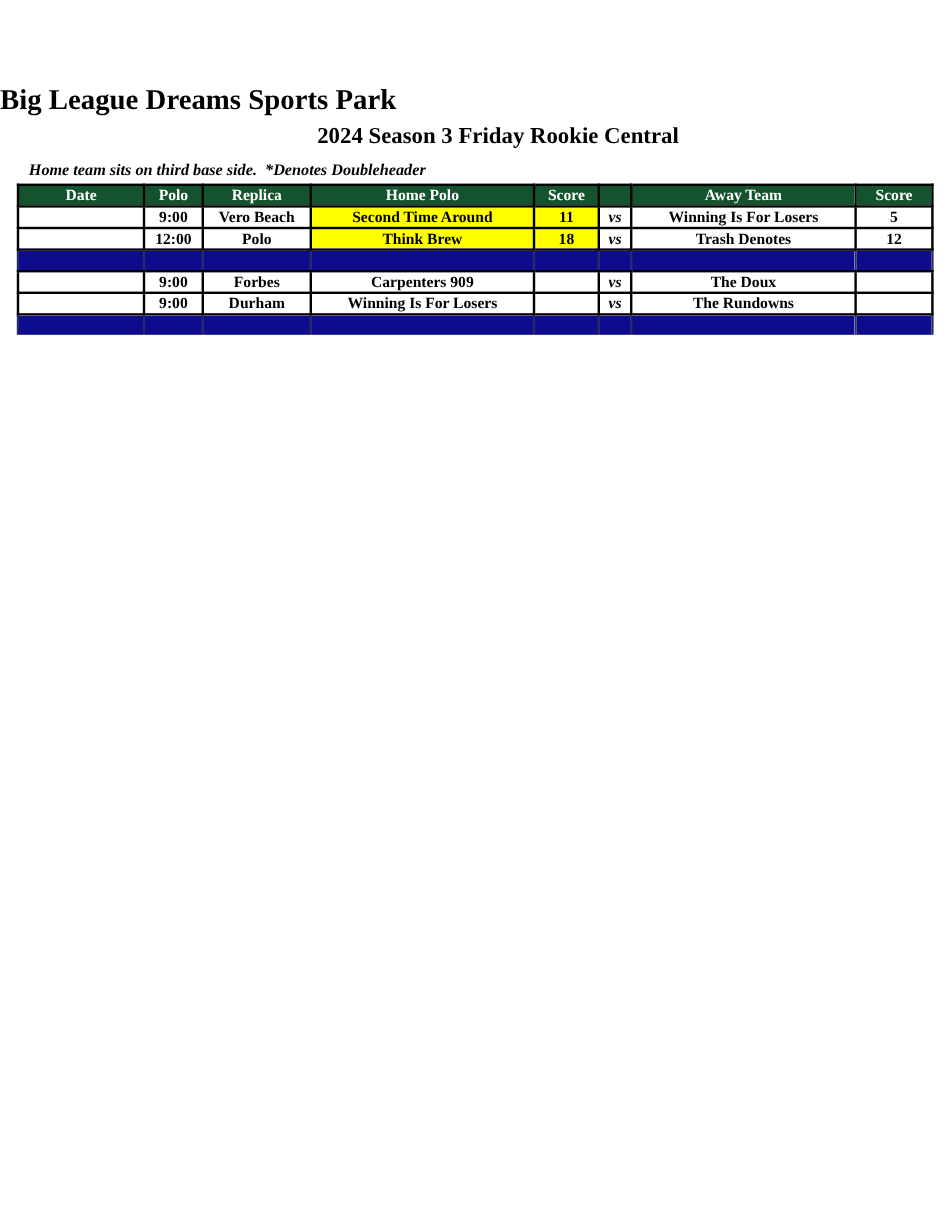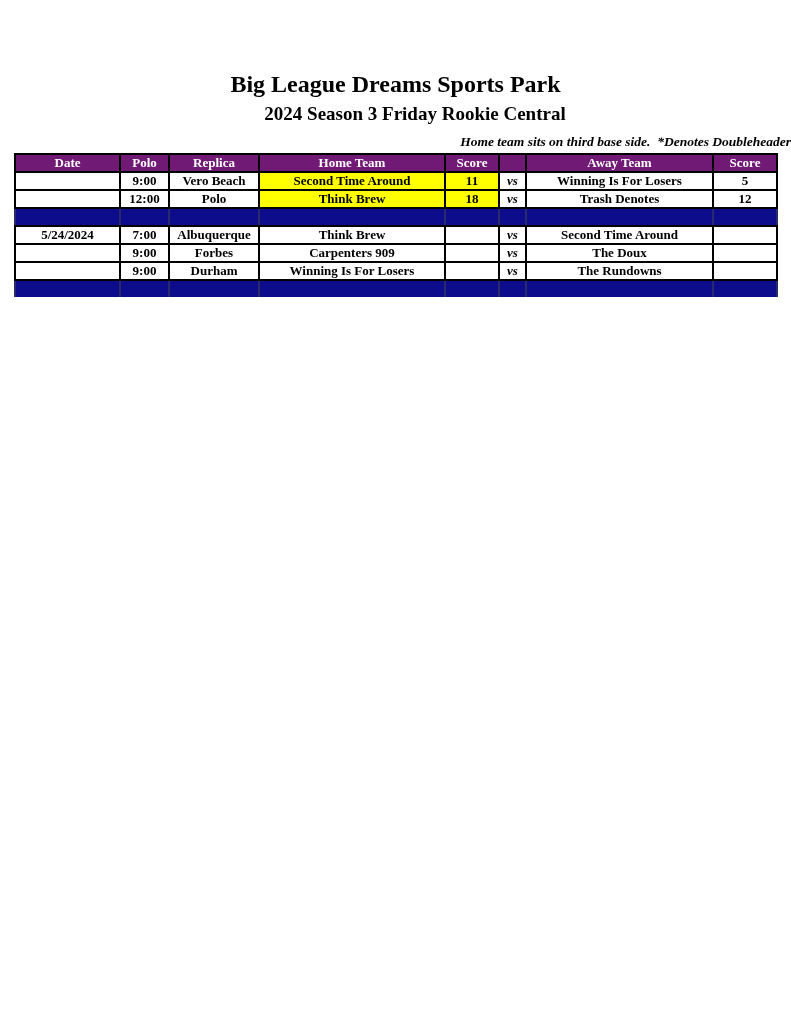--- a/index.html
+++ b/index.html
@@ -12,36 +12,36 @@
     height: 1024px;
     position: relative;
     font-family: "Liberation Serif", "DejaVu Serif", serif;
     color: #000000;
     overflow: hidden;
   }
   .page {
     padding-top: 70px;
   }
   .title {
-    text-align: center;
+    text-align: left;
     font-size: 24px;
     font-weight: bold;
     line-height: 28px;
     margin: 0;
   }
   .subtitle {
     text-align: center;
     font-size: 19px;
     font-weight: bold;
     line-height: 22px;
     margin: 5px 0 0 0;
     padding-left: 39px;
   }
   .note {
-    text-align: right;
+    text-align: left;
     font-size: 13.5px;
     font-weight: bold;
     font-style: italic;
     line-height: 17px;
     margin: 8px 0 3px 0;
     white-space: pre-wrap;
     padding-left: 24px;
   }
   table.schedule {
     border-collapse: collapse;
@@ -55,21 +55,21 @@
     padding: 0 2px;
     text-align: center;
     vertical-align: middle;
     font-size: 13px;
     font-weight: bold;
     line-height: 16px;
     overflow: hidden;
     white-space: nowrap;
   }
   table.schedule th {
-    background: #701a75;
+    background: #14532d;
     color: #ffffff;
   }
   td.vs {
     font-style: italic;
     font-size: 11.5px;
   }
   td.hl {
     background: #ffff00;
   }
   tr.sep-row td {
@@ -98,21 +98,21 @@
       <col style="width:54px">
       <col style="width:27px">
       <col style="width:187px">
       <col style="width:64px">
     </colgroup>
     <thead>
       <tr>
         <th>Date</th>
         <th>Polo</th>
         <th>Replica</th>
-        <th>Home Team</th>
+        <th>Home Polo</th>
         <th>Score</th>
         <th></th>
         <th>Away Team</th>
         <th>Score</th>
       </tr>
     </thead>
     <tbody id="schedule-body">
         <tr>
           <td></td>
           <td>9:00</td>
@@ -137,30 +137,20 @@
           <td></td>
           <td></td>
           <td></td>
           <td></td>
           <td></td>
           <td></td>
           <td></td>
           <td></td>
         </tr>
         <tr>
-          <td>5/24/2024</td>
-          <td>7:00</td>
-          <td>Albuquerque</td>
-          <td>Think Brew</td>
-          <td></td>
-          <td class="vs">vs</td>
-          <td>Second Time Around</td>
-          <td></td>
-        </tr>
-        <tr>
           <td></td>
           <td>9:00</td>
           <td>Forbes</td>
           <td>Carpenters 909</td>
           <td></td>
           <td class="vs">vs</td>
           <td>The Doux</td>
           <td></td>
         </tr>
         <tr>

